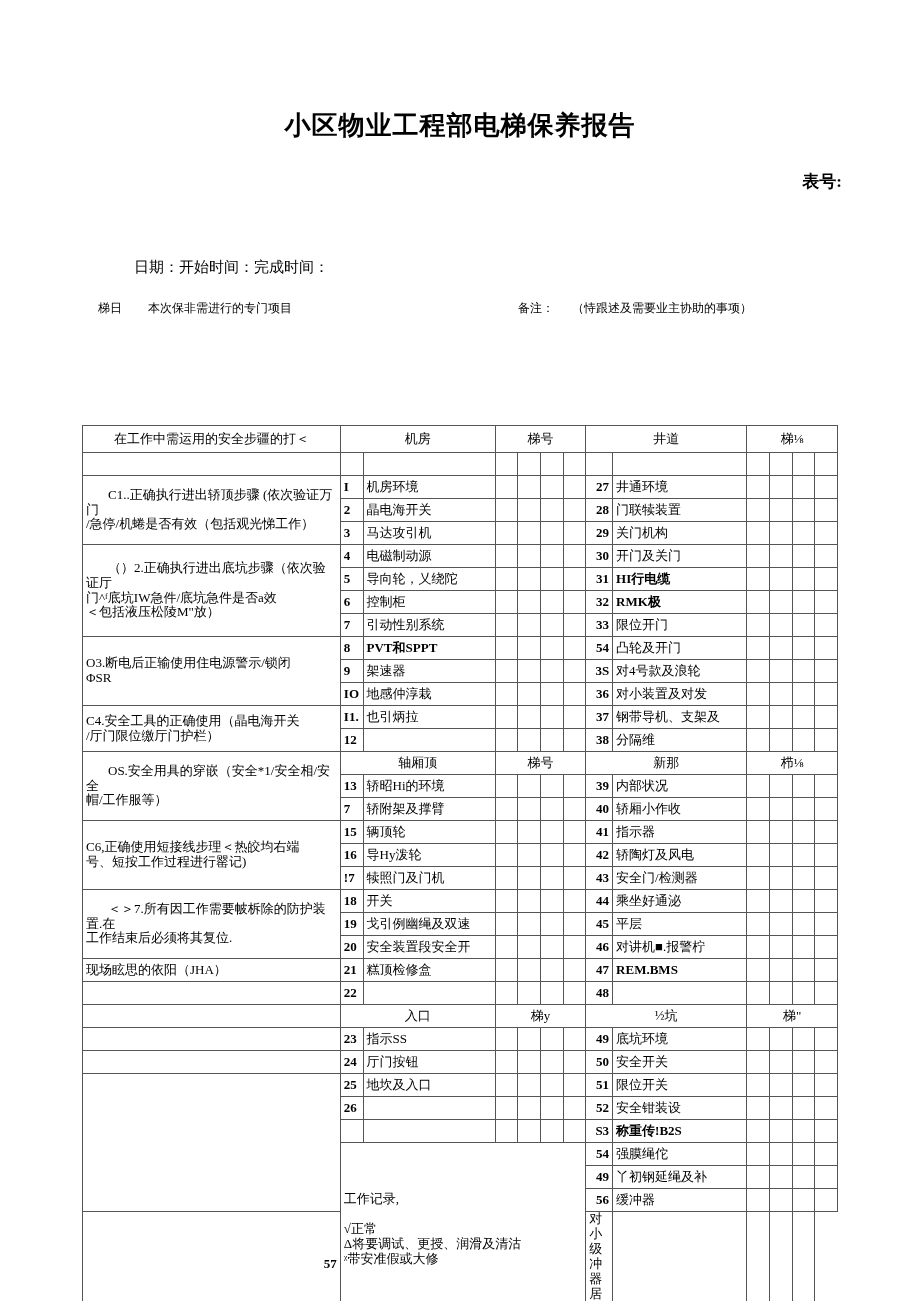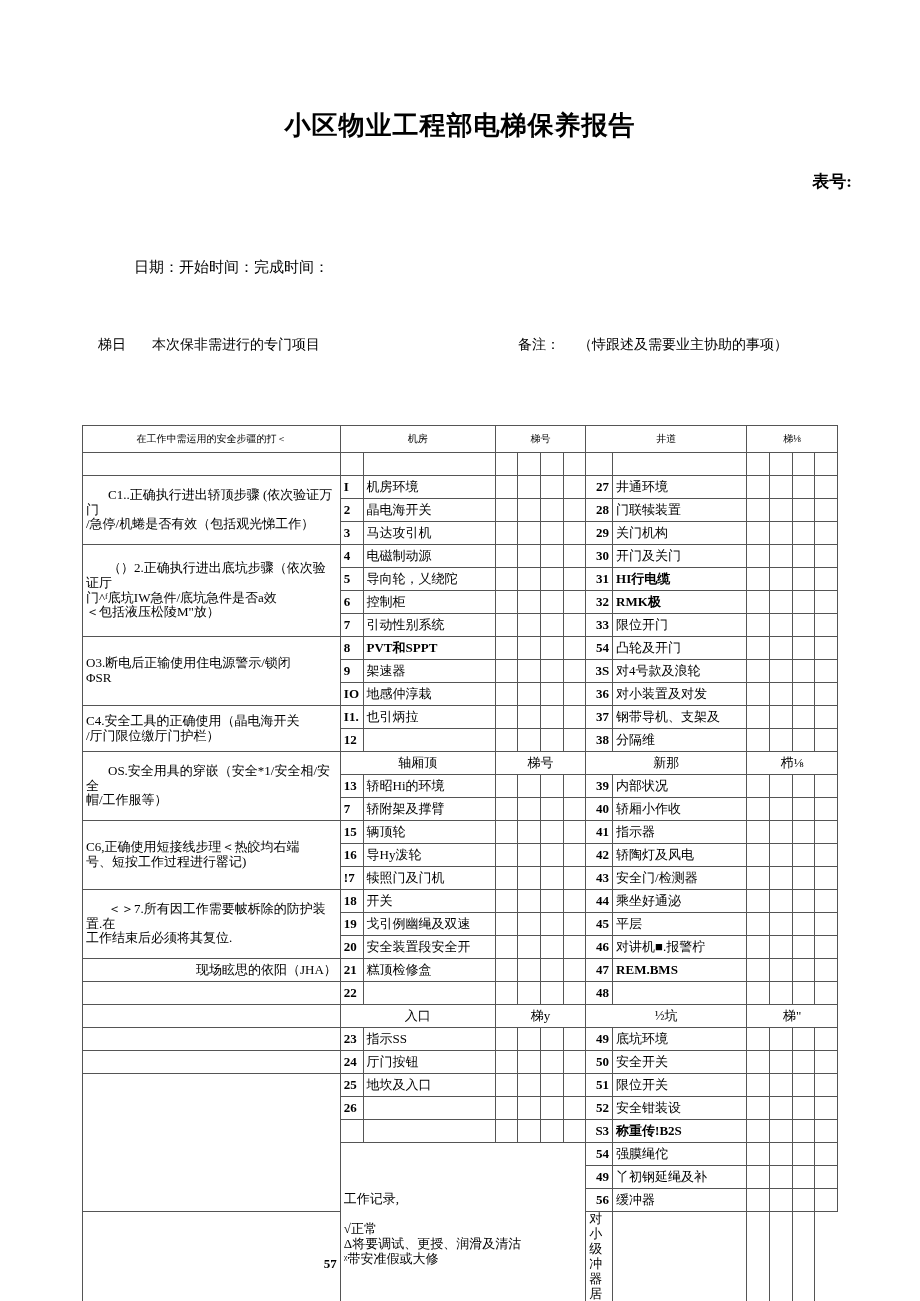--- a/index.html
+++ b/index.html
@@ -19,40 +19,39 @@
     font-size:26px;
     font-weight:bold;
     letter-spacing:1px;
     margin:0;
     position:absolute;
     left:0;right:0;top:108px;
     font-family:"Liberation Sans","DejaVu Sans",sans-serif;
   }
   .form-no{
     position:absolute;
-    right:68px;top:170px;
+    right:78px;top:170px;
     font-size:17px;
     font-weight:bold;
     font-family:"Liberation Serif","DejaVu Serif",serif;
   }
   .meta-line{
     position:absolute;
     left:134px;
     font-size:15px;
     font-family:"Liberation Serif","DejaVu Serif",serif;
     white-space:nowrap;
   }
   .meta-1{top:220px;}
   .meta-2{top:258px;}
   .note-row{
     position:absolute;
     top:300px;left:98px;right:60px;
-    font-size:14px;
+    font-size:12px;
     font-family:"Liberation Serif","DejaVu Serif",serif;
-    margin-top:36px;
   }
   .note-left{display:inline-block;}
   .note-left .lbl{margin-right:26px;}
   .note-right{position:absolute;left:420px;top:0;white-space:nowrap;}
   .note-right .rlbl{margin-right:18px;}
 
   
   .grid{
     position:absolute;
     left:82px;top:425px;
@@ -97,23 +96,23 @@
     font-weight:bold;
     font-size:12px;
     font-family:"Liberation Serif","DejaVu Serif",serif;
     text-align:left;
     padding-left:2px;
   }
   .num.ctr{text-align:right;padding-left:0;}
   .item{font-size:13.5px;padding-left:5px;}
   .item.bold{font-weight:bold;font-family:"Liberation Serif","DejaVu Serif",serif;}
   .blank{}
-  .hdr-top td{height:26px;font-size:10px;}
+  .hdr-top td{height:26px;font-size:13px;}
   .ctr{text-align:center;}
-  .jha{text-align:right;font-size:14px;}
+  .jha{text-align:left;font-size:14px;}
   .worklog{
     vertical-align:top;
     font-size:13.5px;
     line-height:1.75;
     padding:3px 4px 0 4px;
   }
   .worklog .wl{display:block;white-space:nowrap;}
 </style>
 </head>
 <body>

